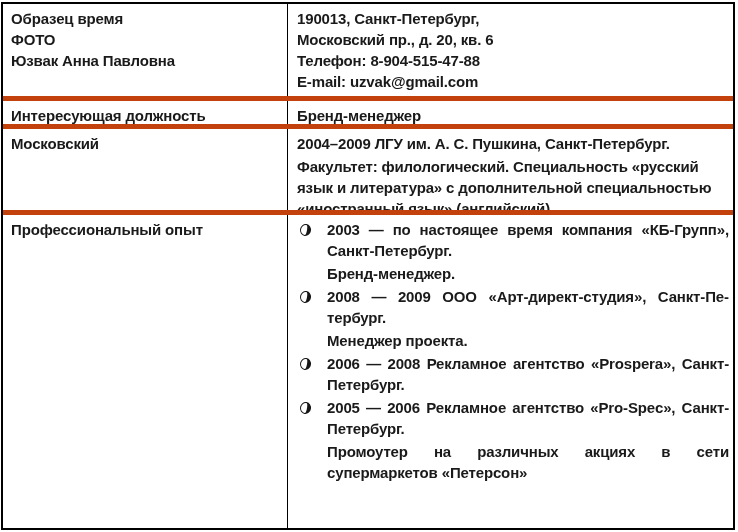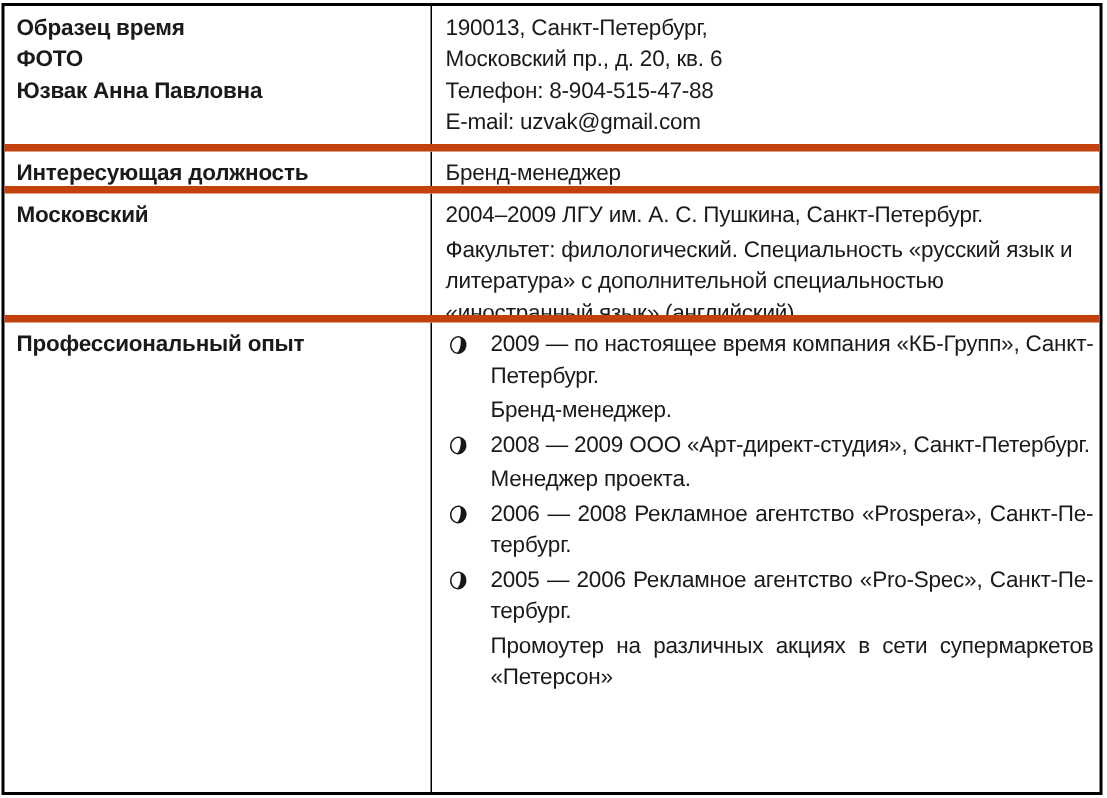--- a/index.html
+++ b/index.html
@@ -38,20 +38,21 @@
     box-sizing: border-box;
     overflow: hidden;
   }
   .cell-left {
     border-right: 1px solid #000;
     padding: 4px 8px 2px 8px;
     font-weight: bold;
   }
   .cell-right {
     padding: 4px 4px 2px 9px;
+    font-weight: bold;
   }
   .line { display: block; }
   .edu-p { margin: 0; }
   .edu-p + .edu-p { margin-top: 2px; }
   .exp-item + .exp-item { margin-top: 2px; }
   .exp-period {
     position: relative;
     padding-left: 30px;
     text-align: justify;
     margin: 0;
@@ -114,21 +115,21 @@
 
   <div class="t-row">
     <div class="cell cell-left">
       <span class="line">Профессиональный опыт</span>
     </div>
     <div class="cell cell-right">
 
       <div class="exp-item">
         <p class="exp-period">
           <span class="bullet"></span>
-          <span>2009 — по настоящее время компания «КБ-Групп», Санкт-Пе­тербург.</span>
+          <span>2003 — по настоящее время компания «КБ-Групп», Санкт-Пе­тербург.</span>
         </p>
         <p class="exp-role">Бренд-менеджер.</p>
       </div>
 
       <div class="exp-item">
         <p class="exp-period">
           <span class="bullet"></span>
           <span>2008 — 2009 ООО «Арт-директ-студия», Санкт-Пе­тербург.</span>
         </p>
         <p class="exp-role">Менеджер проекта.</p>

